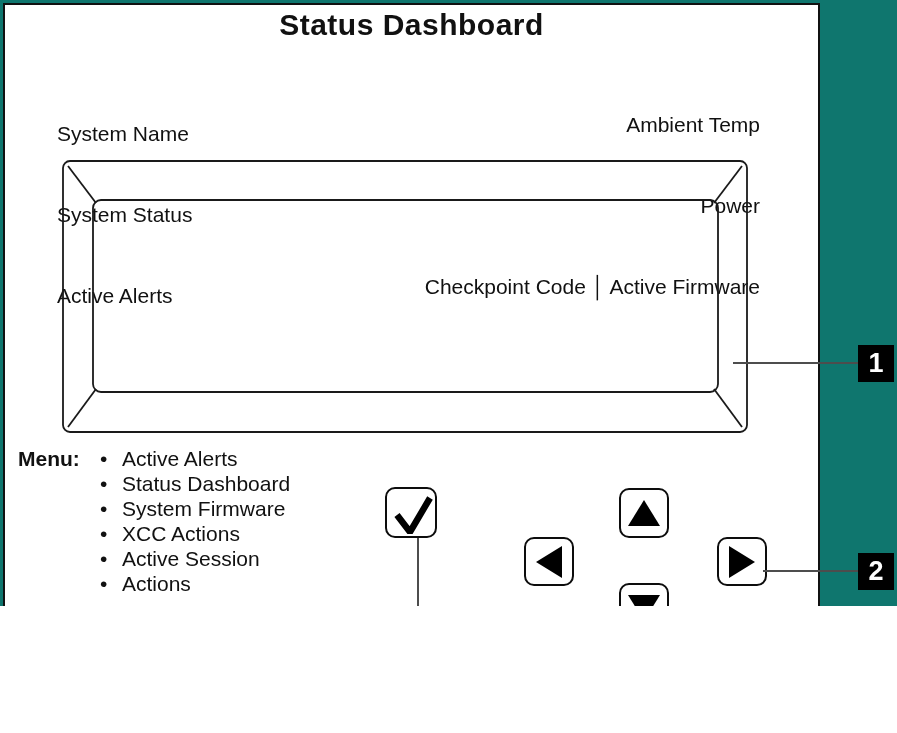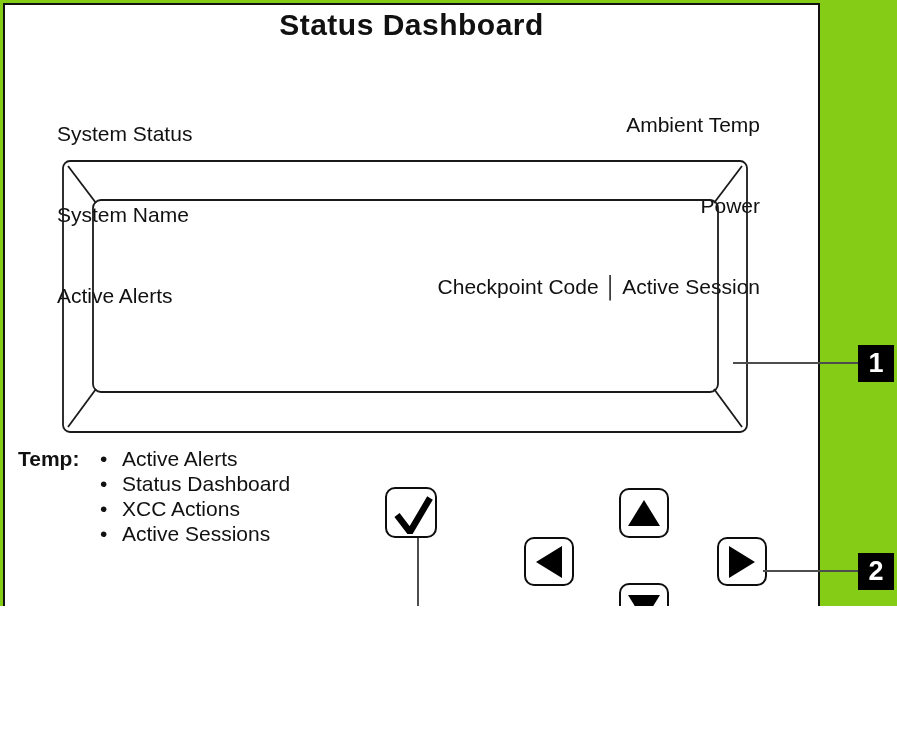--- a/index.html
+++ b/index.html
@@ -1,17 +1,17 @@
 <!DOCTYPE html>
 <html><head>
 <meta charset="utf-8">
 <style>
   html,body{margin:0;padding:0;background:#ffffff;}
   #stage{
-    position:relative;width:897px;height:606px;background:#84cc16;
+    position:relative;width:897px;height:606px;background:#0f766e;
     font-family:"Liberation Sans","DejaVu Sans",sans-serif;color:#111111;
     overflow:hidden;
   }
   .abs{position:absolute;}
   
   #panel{
     left:3px;top:3px;width:817px;height:653px;
     border:2px solid #111111;box-sizing:border-box;background:#ffffff;
   }
   
@@ -64,48 +64,50 @@
 </head>
 <body>
 
 <div id="stage">
 
   <div id="panel" class="abs"></div>
 
   <div id="title" class="abs">Status Dashboard</div>
 
   <div id="hdr-left" class="abs hdr">
+    <div>System Name</div>
     <div>System Status</div>
-    <div>System Name</div>
     <div>Active Alerts</div>
   </div>
   <div id="hdr-right" class="abs hdr">
     <div>Ambient Temp</div>
     <div>Power</div>
-    <div>Checkpoint Code │ Active Session</div>
+    <div>Checkpoint Code │ Active Firmware</div>
   </div>
 
   <svg id="lcd" class="abs" viewBox="0 0 692 278">
     <g fill="none" stroke="#1a1a1a" stroke-width="1.8">
       <rect x="3" y="3" width="684" height="271" rx="7"></rect>
       <rect x="33" y="42" width="625" height="192" rx="8"></rect>
       <line x1="8" y1="8" x2="36" y2="45"></line>
       <line x1="682" y1="8" x2="654" y2="45"></line>
       <line x1="8" y1="269" x2="36" y2="231"></line>
       <line x1="682" y1="269" x2="654" y2="231"></line>
     </g>
   </svg>
 
   <div id="menu-row" class="abs">
-    <div id="menu-label">Temp:</div>
+    <div id="menu-label">Menu:</div>
     <ul id="menu-list">
       <li>Active Alerts</li>
       <li>Status Dashboard</li>
+      <li>System Firmware</li>
       <li>XCC Actions</li>
-      <li>Active Sessions</li>
+      <li>Active Session</li>
+      <li>Actions</li>
     </ul>
   </div>
 
   <div id="btn-select" class="abs btn">
     <svg width="44" height="42" viewBox="0 0 44 42">
       <polyline points="8,23 21,40 41,6" fill="none" stroke="#000" stroke-width="6.5"></polyline>
     </svg>
   </div>
 
   <div id="btn-up" class="abs btn">

